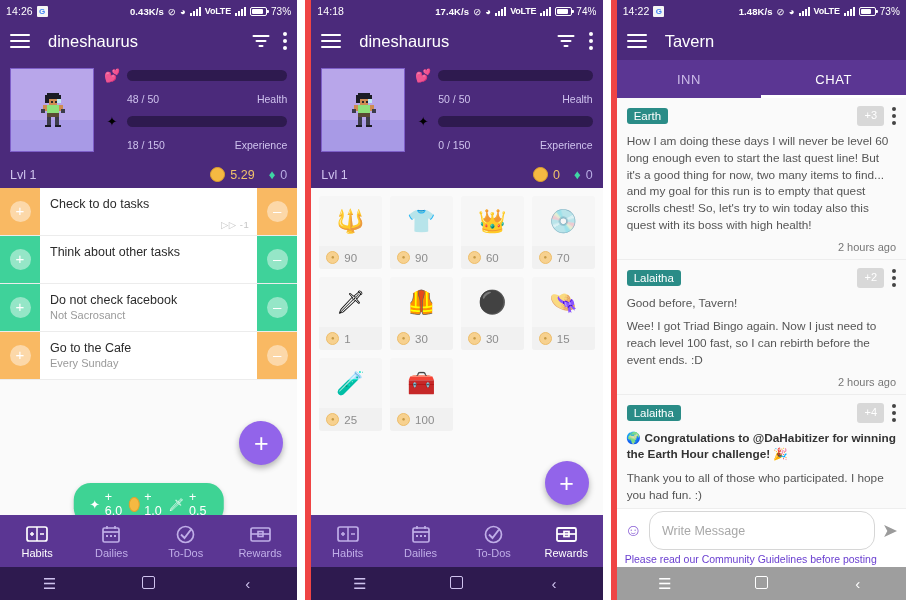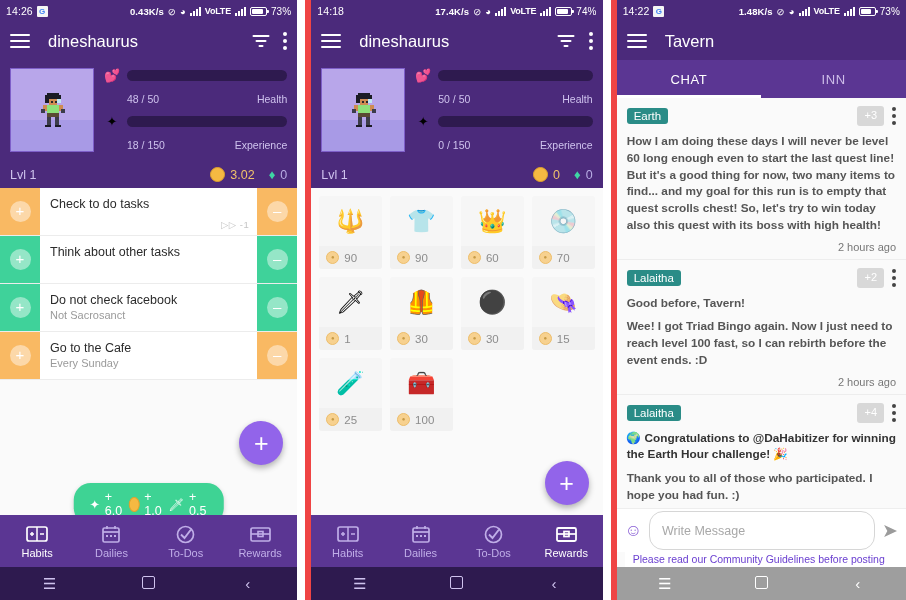--- a/index.html
+++ b/index.html
@@ -168,40 +168,40 @@
   .msg-head { display:flex; align-items:center; }
   .namebadge {
     background:#2a8c87; color:#fff; font-size:11.5px; padding:2px 7px; border-radius:3px;
   }
   .msg-actions { margin-left:auto; display:flex; align-items:center; gap:8px; }
   .plusbadge {
     background:#d8d8d8; color:#fff; font-size:11px; padding:3px 7px 5px; border-radius:3px;
   }
   .kebab-grey i { background:#444; }
   .msg-body { font-size:11.8px; line-height:1.42; color:#555; margin-top:7px; }
-  .msg-body p { margin-bottom:7px;font-weight:bold; }
+  .msg-body p { margin-bottom:7px; }
   .msg-body p:last-child { margin-bottom:0; }
   .msg-body.bold b { color:#333; }
   .msg-time { text-align:right; font-size:11px; color:#777; margin-top:7px; }
 
   .composer {
     position:absolute; bottom:48px; left:0; right:0; height:44px;
     background:#fff; display:flex; align-items:center; padding:0 8px; gap:7px;
     border-top:1px solid #eee;
   }
   .smiley { font-size:17px; color:#8a5fd6; }
   .msg-input {
     flex:1; height:39px; border:1px solid #d6d6d6; border-radius:14px;
     padding:0 12px; font-size:12.5px; color:#333; font-family:"Liberation Sans",sans-serif;
     outline:none; background:#fff;
   }
   .msg-input::placeholder { color:#a8a8a8; }
   .sendico { font-size:19px; color:#9b9b9b; }
   .guidelines {
-    position:absolute; bottom:33px; left:8px; right:0; height:16px;
+    position:absolute; bottom:33px; left:0; right:0; height:16px;
     background:#fff; color:#6a3fd0; font-size:10.5px; padding-left:8px;
     display:flex; align-items:center;
   }
 </style>
 </head>
 <body>
 
 <div class="screens">
 
   <div class="panel p1">
@@ -299,21 +299,21 @@
             <span>18 / 150</span>
             <span>Experience</span>
           </div>
         </div>
       </div>
       <div class="prof-foot">
         <span class="lvl">Lvl 1</span>
         <span class="currency">
           <span class="cur">
             <span class="coin"></span>
-            <span class="cur-val">3.02</span>
+            <span class="cur-val">5.29</span>
           </span>
           <span class="cur">
             <span class="gem">♦</span>
             <span class="cur-val gemv">0</span>
           </span>
         </span>
       </div>
     </div>
 
     <div class="habits">
@@ -701,22 +701,22 @@
     <div class="appbar">
       <span class="hamb">
           <i></i>
           <i></i>
           <i></i>
         </span>
       <span class="app-title">Tavern</span>
     </div>
 
     <div class="tabs">
+      <div class="tab">INN</div>
       <div class="tab active">CHAT</div>
-      <div class="tab">INN</div>
     </div>
 
     <div class="chatwrap">
 
       <div class="msg">
         <div class="msg-head">
           <span class="namebadge">Earth</span>
           <span class="msg-actions">
             <span class="plusbadge">+3</span>
             <span class="kebab kebab-grey">

